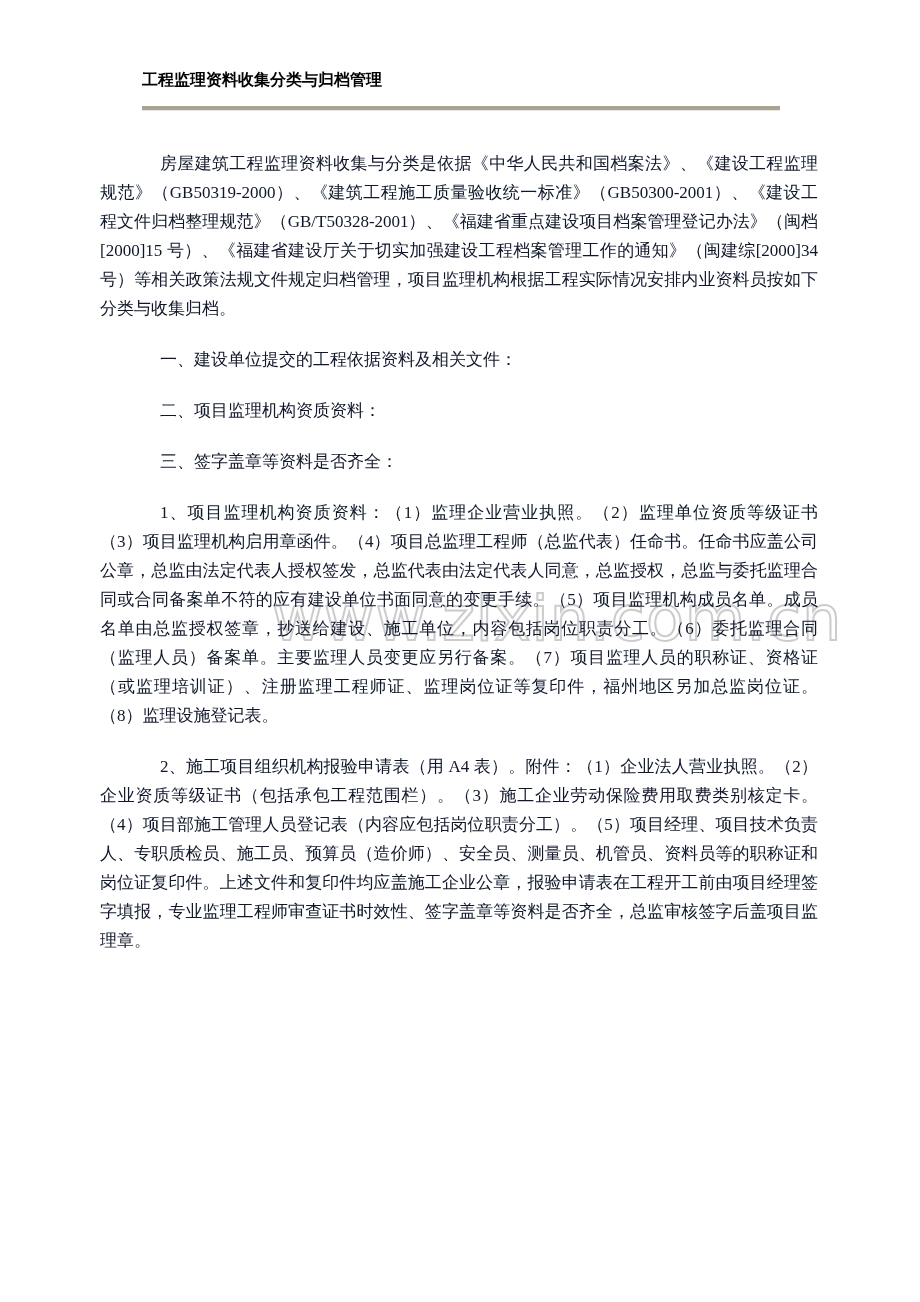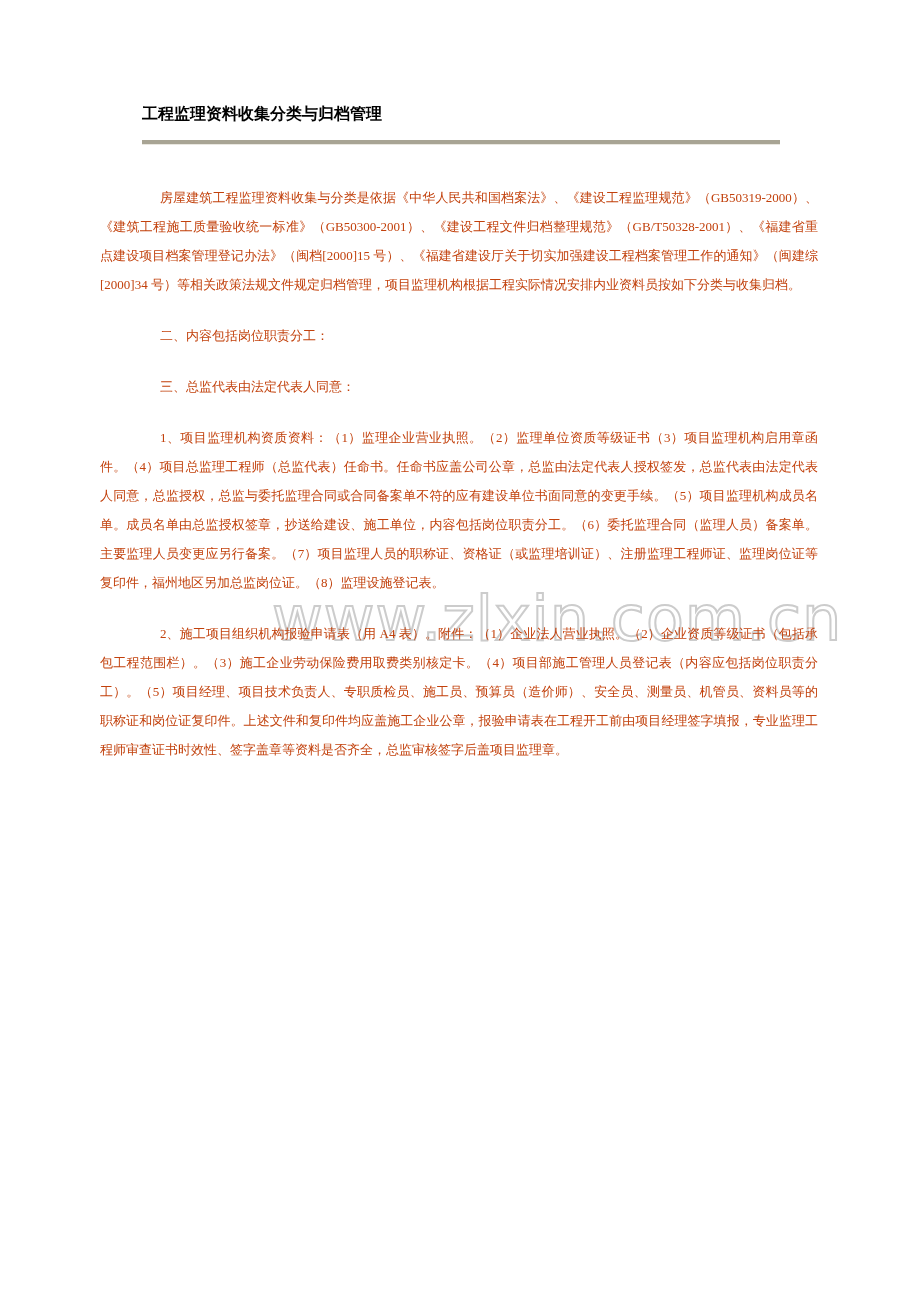--- a/index.html
+++ b/index.html
@@ -10,21 +10,21 @@
   body {
     width: 920px;
     height: 1302px;
     position: relative;
     overflow: hidden;
     font-family: "Liberation Serif", "DejaVu Serif", serif;
   }
   .page {
     position: relative;
     width: 718px;
-    padding: 99px 102px 0 100px;
+    padding: 65px 102px 0 100px;
   }
   .content {
     position: relative;
     z-index: 1;
   }
   .doc-title {
     font-size: 16px;
     font-weight: bold;
     color: #000000;
     line-height: 29px;
@@ -33,23 +33,23 @@
   }
   .divider {
     height: 4px;
     width: 638px;
     margin-left: 42px;
     margin-bottom: 38px;
     background: #a8a494;
     border-bottom: 1px solid #e9e7e0;
   }
   .para {
-    font-size: 13px;
+    font-size: 17px;
     line-height: 29px;
-    color: #c2410c;
+    color: #0f172a;
     text-align: justify;
     text-indent: 60px;
     margin: 0 0 22px 0;
     word-break: break-all;
   }
   .watermark {
     position: absolute;
     left: 272px;
     top: 585px;
     z-index: 0;
@@ -69,24 +69,25 @@
 <div class="watermark">www.zlxin.com.cn</div>
 
 <div class="page">
   <div class="content">
     <h1 class="doc-title">工程监理资料收集分类与归档管理</h1>
 
     <div class="divider"></div>
 
     <p class="para">房屋建筑工程监理资料收集与分类是依据《中华人民共和国档案法》、《建设工程监理规范》（GB50319-2000）、《建筑工程施工质量验收统一标准》（GB50300-2001）、《建设工程文件归档整理规范》（GB/T50328-2001）、《福建省重点建设项目档案管理登记办法》（闽档[2000]15 号）、《福建省建设厅关于切实加强建设工程档案管理工作的通知》（闽建综[2000]34 号）等相关政策法规文件规定归档管理，项目监理机构根据工程实际情况安排内业资料员按如下分类与收集归档。</p>
 
+    <p class="para">一、建设单位提交的工程依据资料及相关文件：</p>
 
 
-    <p class="para">二、内容包括岗位职责分工：</p>
+    <p class="para">二、项目监理机构资质资料：</p>
 
 
-    <p class="para">三、总监代表由法定代表人同意：</p>
+    <p class="para">三、签字盖章等资料是否齐全：</p>
 
     <p class="para">1、项目监理机构资质资料：（1）监理企业营业执照。（2）监理单位资质等级证书（3）项目监理机构启用章函件。（4）项目总监理工程师（总监代表）任命书。任命书应盖公司公章，总监由法定代表人授权签发，总监代表由法定代表人同意，总监授权，总监与委托监理合同或合同备案单不符的应有建设单位书面同意的变更手续。（5）项目监理机构成员名单。成员名单由总监授权签章，抄送给建设、施工单位，内容包括岗位职责分工。（6）委托监理合同（监理人员）备案单。主要监理人员变更应另行备案。（7）项目监理人员的职称证、资格证（或监理培训证）、注册监理工程师证、监理岗位证等复印件，福州地区另加总监岗位证。（8）监理设施登记表。</p>
 
     <p class="para">2、施工项目组织机构报验申请表（用 A4 表）。附件：（1）企业法人营业执照。（2）企业资质等级证书（包括承包工程范围栏）。（3）施工企业劳动保险费用取费类别核定卡。（4）项目部施工管理人员登记表（内容应包括岗位职责分工）。（5）项目经理、项目技术负责人、专职质检员、施工员、预算员（造价师）、安全员、测量员、机管员、资料员等的职称证和岗位证复印件。上述文件和复印件均应盖施工企业公章，报验申请表在工程开工前由项目经理签字填报，专业监理工程师审查证书时效性、签字盖章等资料是否齐全，总监审核签字后盖项目监理章。</p>
   </div>
 </div>
 
 </body></html>

